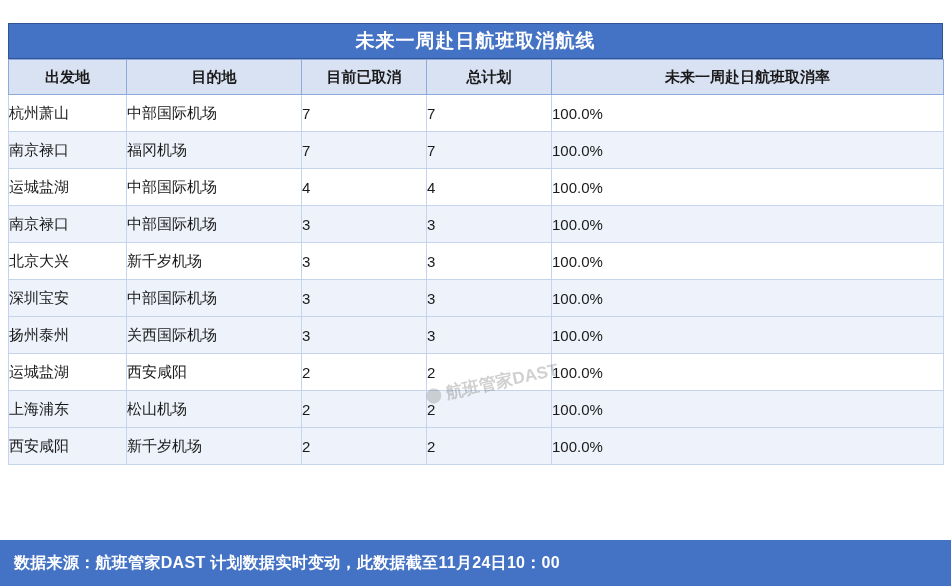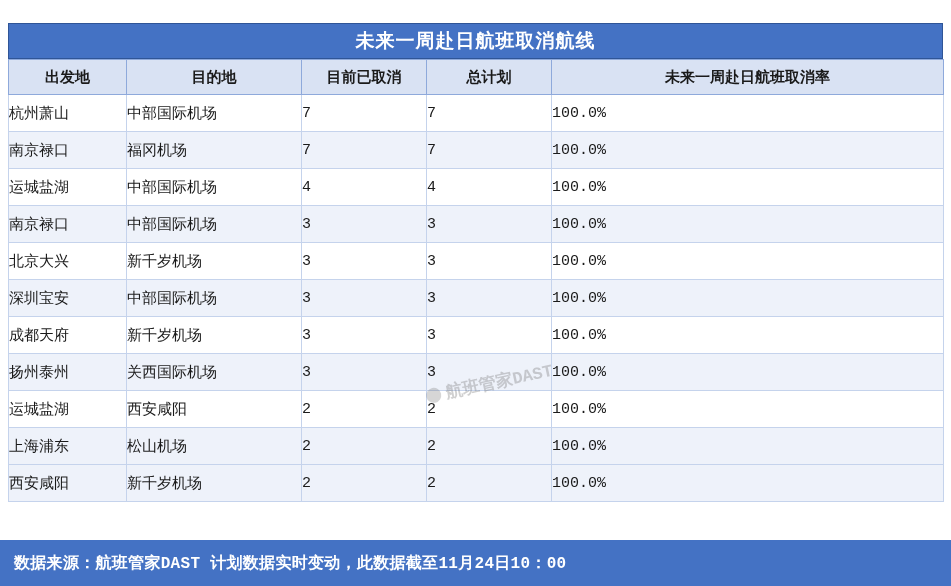--- a/index.html
+++ b/index.html
@@ -12,21 +12,20 @@
     background: #ffffff;
     font-family: "Liberation Sans", sans-serif;
     overflow: hidden;
   }
   #page {
     position: relative;
     width: 951px;
     height: 586px;
     background: #ffffff;
     box-sizing: border-box;
-    font-family: Liberation Mono, monospace;
   }
   
   .title-bar {
     position: absolute;
     left: 8px;
     top: 23px;
     width: 935px;
     height: 36px;
     background: #4472c4;
     border: 1px solid #2f5597;
@@ -186,27 +185,20 @@
           <td>3</td>
           <td>100.0%</td>
         </tr>
         <tr class="alt">
           <td>深圳宝安</td>
           <td>中部国际机场</td>
           <td>3</td>
           <td>3</td>
           <td>100.0%</td>
         </tr>
-        <tr>
-          <td>成都天府</td>
-          <td>新千岁机场</td>
-          <td>3</td>
-          <td>3</td>
-          <td>100.0%</td>
-        </tr>
         <tr class="alt">
           <td>扬州泰州</td>
           <td>关西国际机场</td>
           <td>3</td>
           <td>3</td>
           <td>100.0%</td>
         </tr>
         <tr>
           <td>运城盐湖</td>
           <td>西安咸阳</td>

